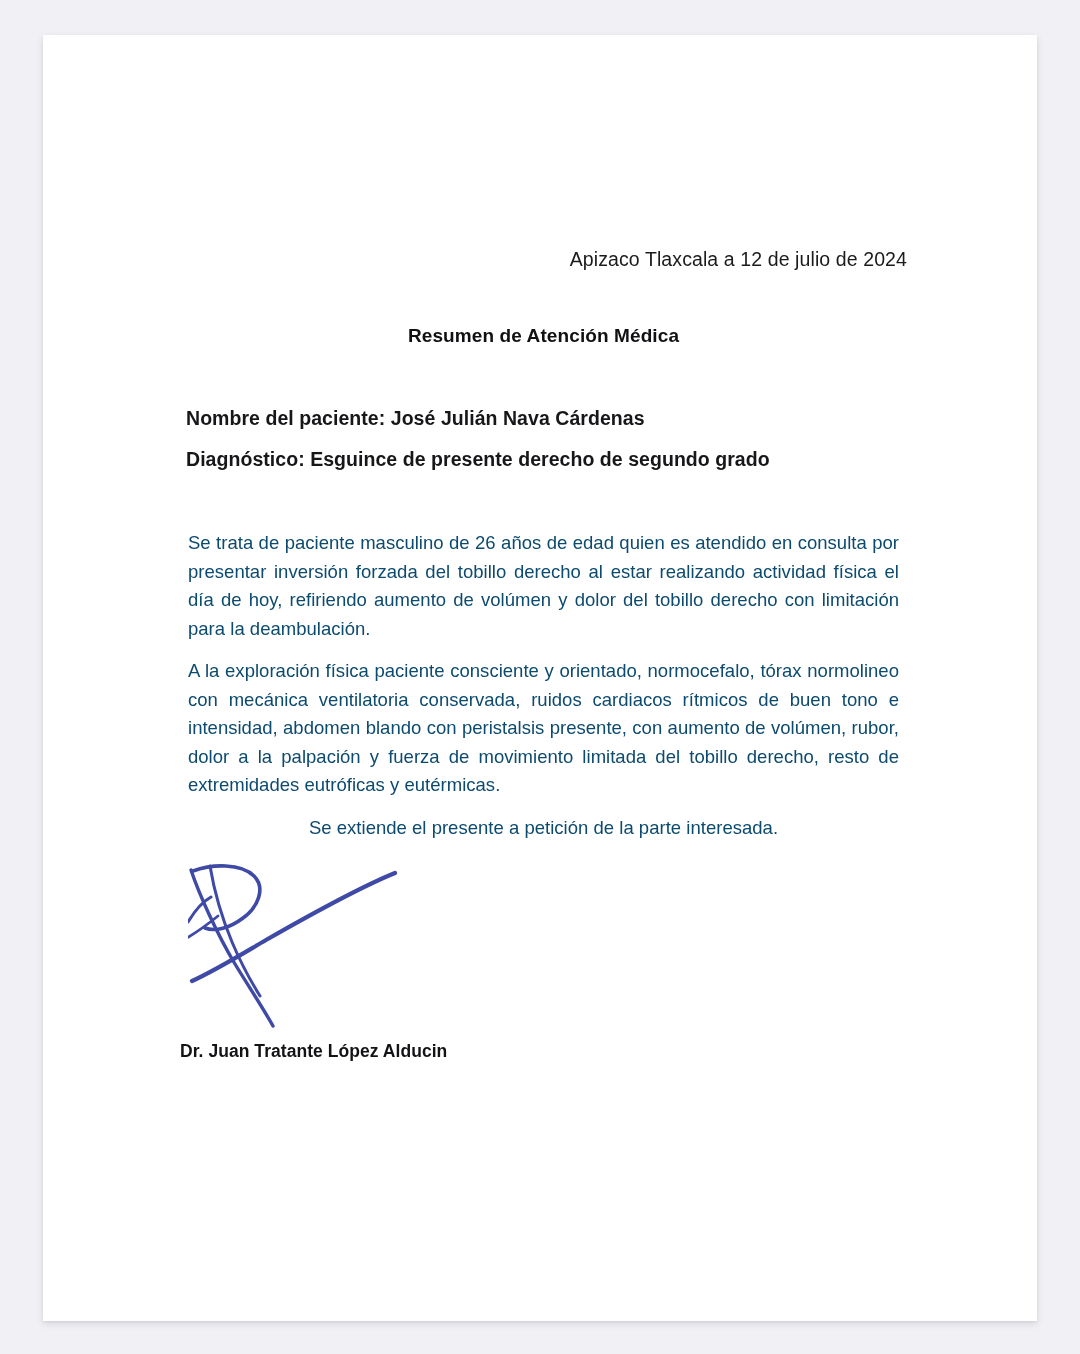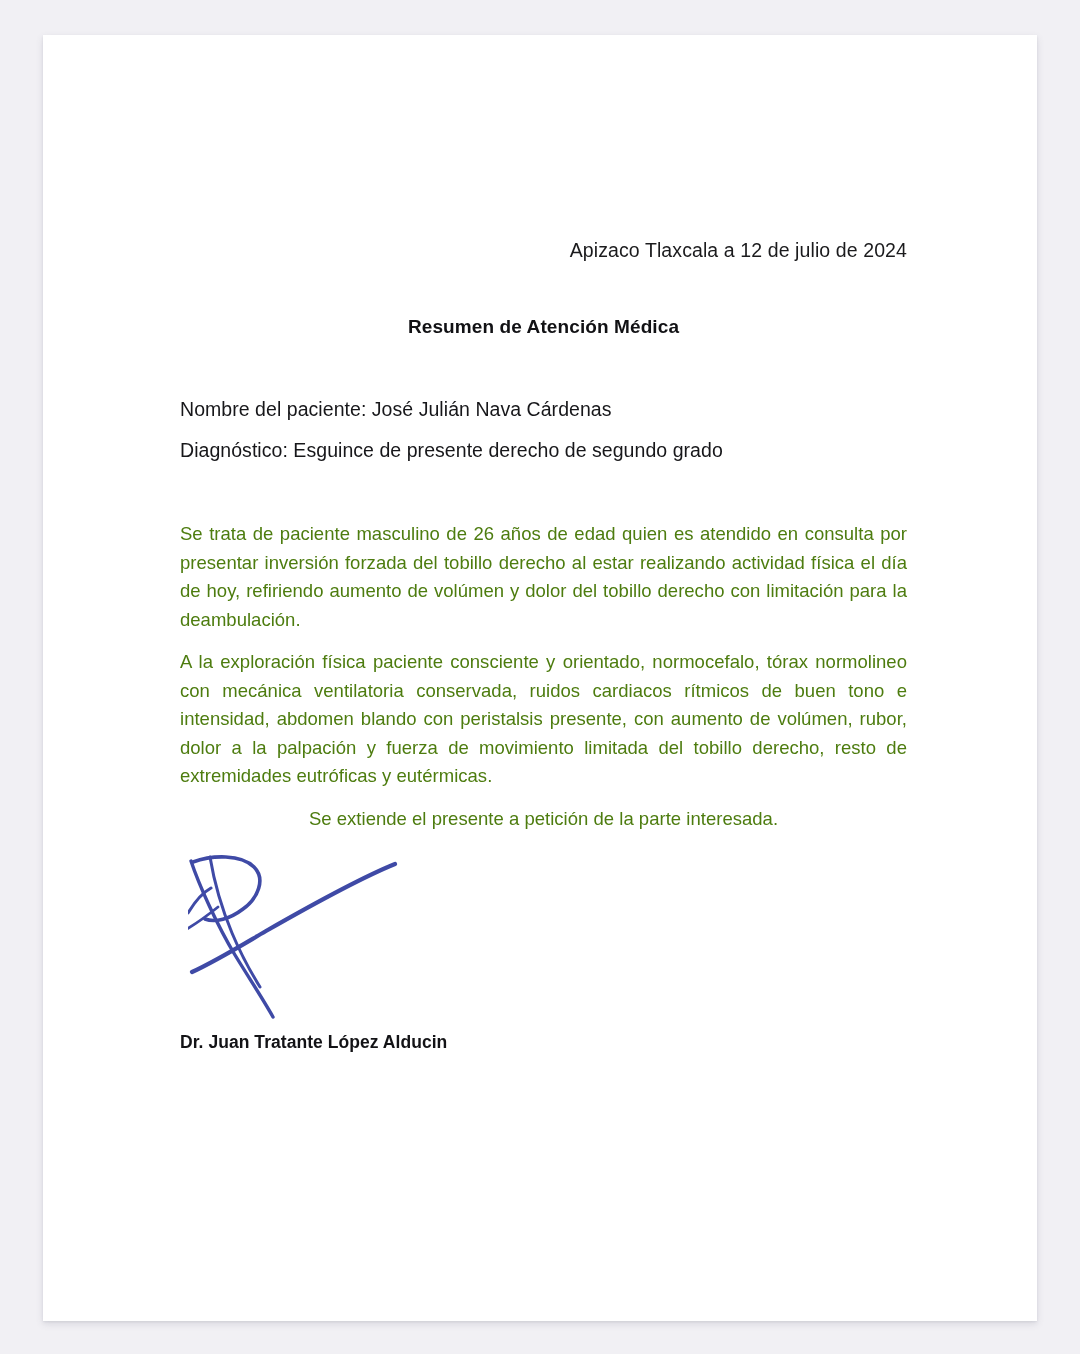--- a/index.html
+++ b/index.html
@@ -29,21 +29,21 @@
     height: 1286px;
     background: #ffffff;
     box-shadow: 0 3px 7px rgba(90, 85, 110, 0.16),
                 0 1px 2px rgba(90, 85, 110, 0.10);
   }
 
   
   .doc-body {
     position: absolute;
     left: 137px;   
-    top: 8px;
+    top: 17px;
     width: 727px;  
   }
 
   .date-line {
     text-align: right;
     font-size: 19.5px;
     color: #1b1b1d;
     letter-spacing: 0.1px;
     margin-top: 193px;
     line-height: 28px;
@@ -58,41 +58,42 @@
     margin-top: 45px;
     line-height: 36px;
   }
 
   .meta-block {
     margin-top: 50px;
   }
 
   .meta-line {
     font-size: 19.5px;
-    font-weight: normal;
+    font-weight: bold;
     color: #17171a;
     line-height: 28px;
     letter-spacing: 0.05px;
+    margin-left: 6px;
   }
   .meta-line + .meta-line {
     margin-top: 13px;
   }
 
   .body-block {
     margin-top: 56px;
   }
 
   .body-par {
     font-size: 18.5px;
-    color: #4d7c0f;
+    color: #0c4a6e;
     line-height: 28.5px;
     text-align: justify;
     text-justify: inter-word;
     letter-spacing: 0.02px;
-    margin: 0;
+    margin: 8px;
   }
   .body-par + .body-par {
     margin-top: 14px;
   }
   .body-par.no-justify {
     text-align: center;
   }
 
   
   .signature-area {

